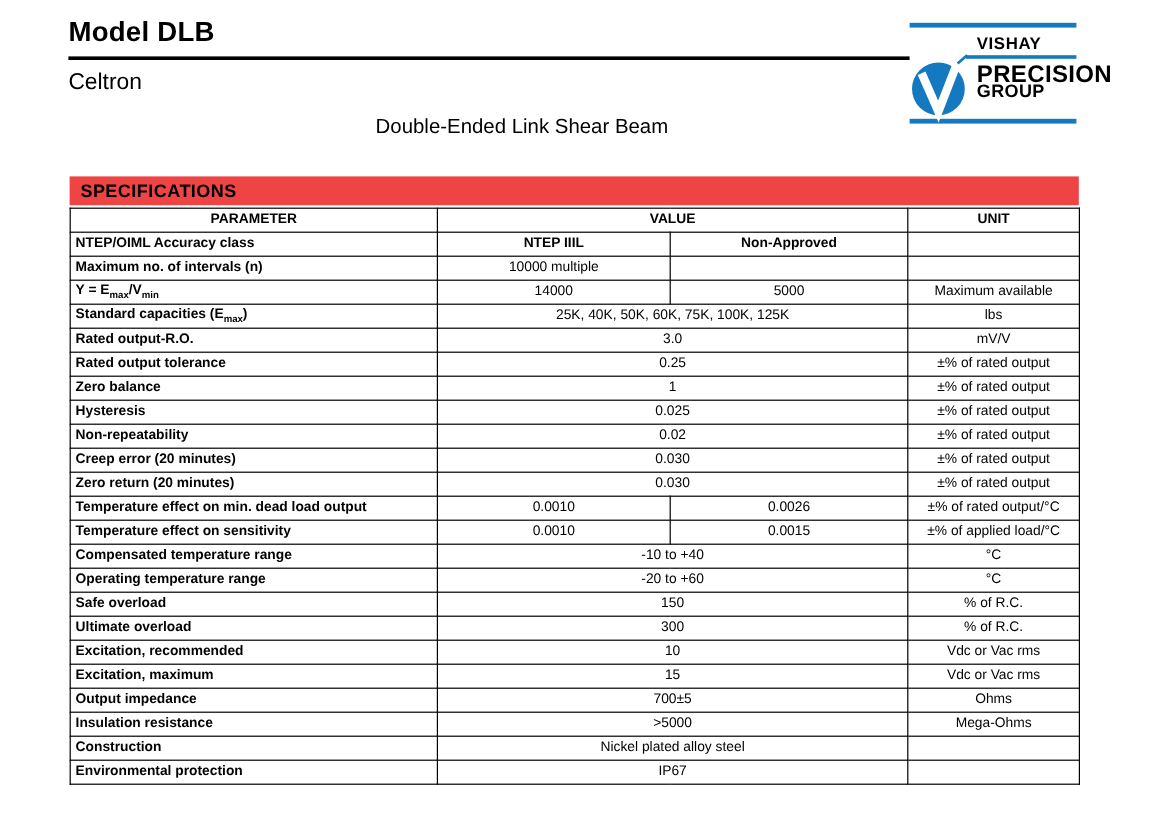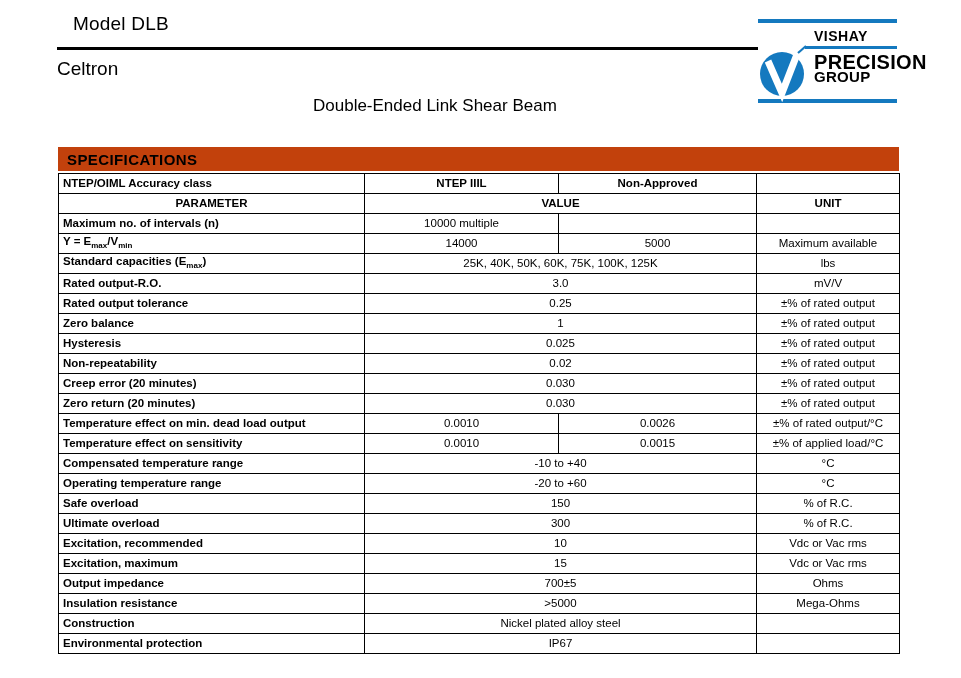--- a/index.html
+++ b/index.html
@@ -1,37 +1,37 @@
 <!DOCTYPE html>
 <html><head>
 <meta charset="utf-8">
 <style>
   html,body{margin:0;padding:0;}
   body{
     width:961px;height:678px;position:relative;background:#fff;color:#000;
     font-family:"Liberation Sans", sans-serif;overflow:hidden;
   }
   
-  .model-title{position:absolute;left:57px;top:13px;font-size:19px;font-weight:normal;letter-spacing:.2px;margin-left:16px;}
+  .model-title{position:absolute;left:57px;top:13px;font-size:23px;font-weight:bold;letter-spacing:.2px;}
   .header-rule{position:absolute;left:57px;top:47px;width:701px;height:3px;background:#000;}
   .brand-name{position:absolute;left:57px;top:58px;font-size:19px;}
   .product-subtitle{position:absolute;left:313px;top:60px;font-size:17px;margin-top:36px;}
   
   .logo{position:absolute;left:753px;top:16px;width:150px;height:92px;}
   .logo .bar{position:absolute;left:5px;width:139px;height:4px;background:#1479BF;}
   .logo .bar.top{top:3px;}
   .logo .bar.bottom{top:83px;}
   .logo .vishay{position:absolute;left:61px;top:12px;font-size:14px;font-weight:bold;letter-spacing:.5px;}
   .logo .vunderline{position:absolute;left:52px;top:30px;width:92px;height:2.5px;background:#1479BF;}
   .logo .precision{position:absolute;left:61px;top:35px;font-size:20px;font-weight:bold;letter-spacing:.3px;}
   .logo .group{position:absolute;left:61px;top:52px;font-size:15px;font-weight:bold;letter-spacing:.3px;}
   .logo svg{position:absolute;left:2px;top:18px;overflow:visible;}
   
   .section-bar{
-    position:absolute;left:58px;top:147px;width:841px;height:24px;background:#c2410c;
+    position:absolute;left:58px;top:147px;width:841px;height:24px;background:#ef4444;
     display:flex;align-items:center;
   }
   .section-bar .t{font-size:15px;font-weight:bold;letter-spacing:.4px;padding-left:9px;}
   
   table.spec{
     position:absolute;left:58px;top:173px;width:841px;
     border-collapse:collapse;table-layout:fixed;
   }
   table.spec th, table.spec td{
     border:1.5px solid #000;height:19px;padding:0 4px;
@@ -72,30 +72,30 @@
 
 <table class="spec">
   <colgroup>
       <col style="width:306px">
       <col style="width:194px">
       <col style="width:198px">
       <col style="width:143px">
     </colgroup>
   <tbody>
       <tr>
+    <th>PARAMETER</th>
+    <th colspan="2">VALUE</th>
+    <th>UNIT</th>
+  </tr>
+
+  <tr>
     <td class="p">NTEP/OIML Accuracy class</td>
     <td class="bv">NTEP IIIL</td>
     <td class="bv">Non-Approved</td>
     <td class="u"></td>
-  </tr>
-
-  <tr>
-    <th>PARAMETER</th>
-    <th colspan="2">VALUE</th>
-    <th>UNIT</th>
   </tr>
   <tr>
     <td class="p">Maximum no. of intervals (n)</td>
     <td class="v">10000 multiple</td>
     <td class="v"></td>
     <td class="u"></td>
   </tr>
   <tr>
     <td class="p"><span>Y = E</span><sub>max</sub><span>/V</span><sub>min</sub></td>
     <td class="v">14000</td>

